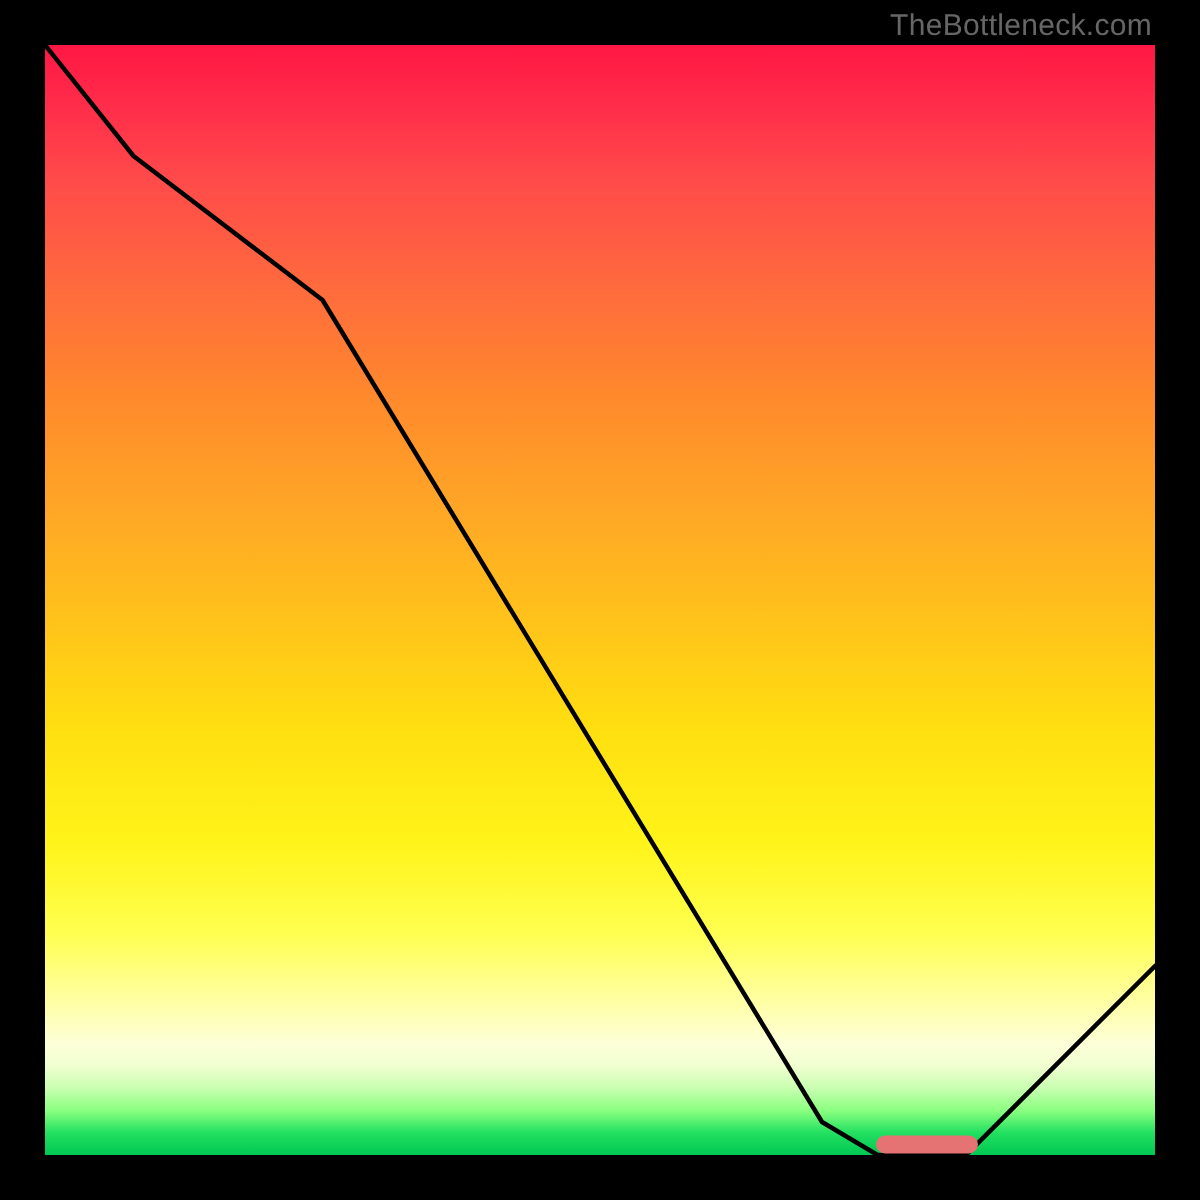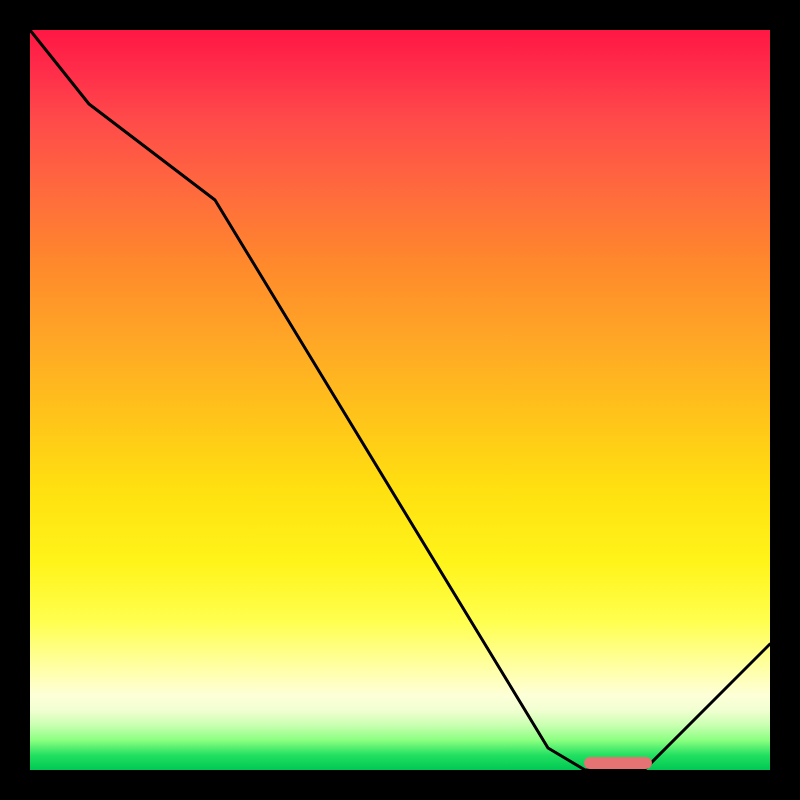--- a/index.html
+++ b/index.html
@@ -79,13 +79,14 @@
              L 59 74
              L 185 170
              L 518 718
              L 555 740
              L 614 740
              L 740 614" fill="none" stroke="#000" stroke-width="3" stroke-linejoin="round" stroke-linecap="round"></path>
   </svg>
 
   <div class="marker" style="left: 584px; top: 757px; width: 68px;"></div>
 
+  <div class="attribution">TheBottleneck.com</div>
 </div>
 
 </body></html>

